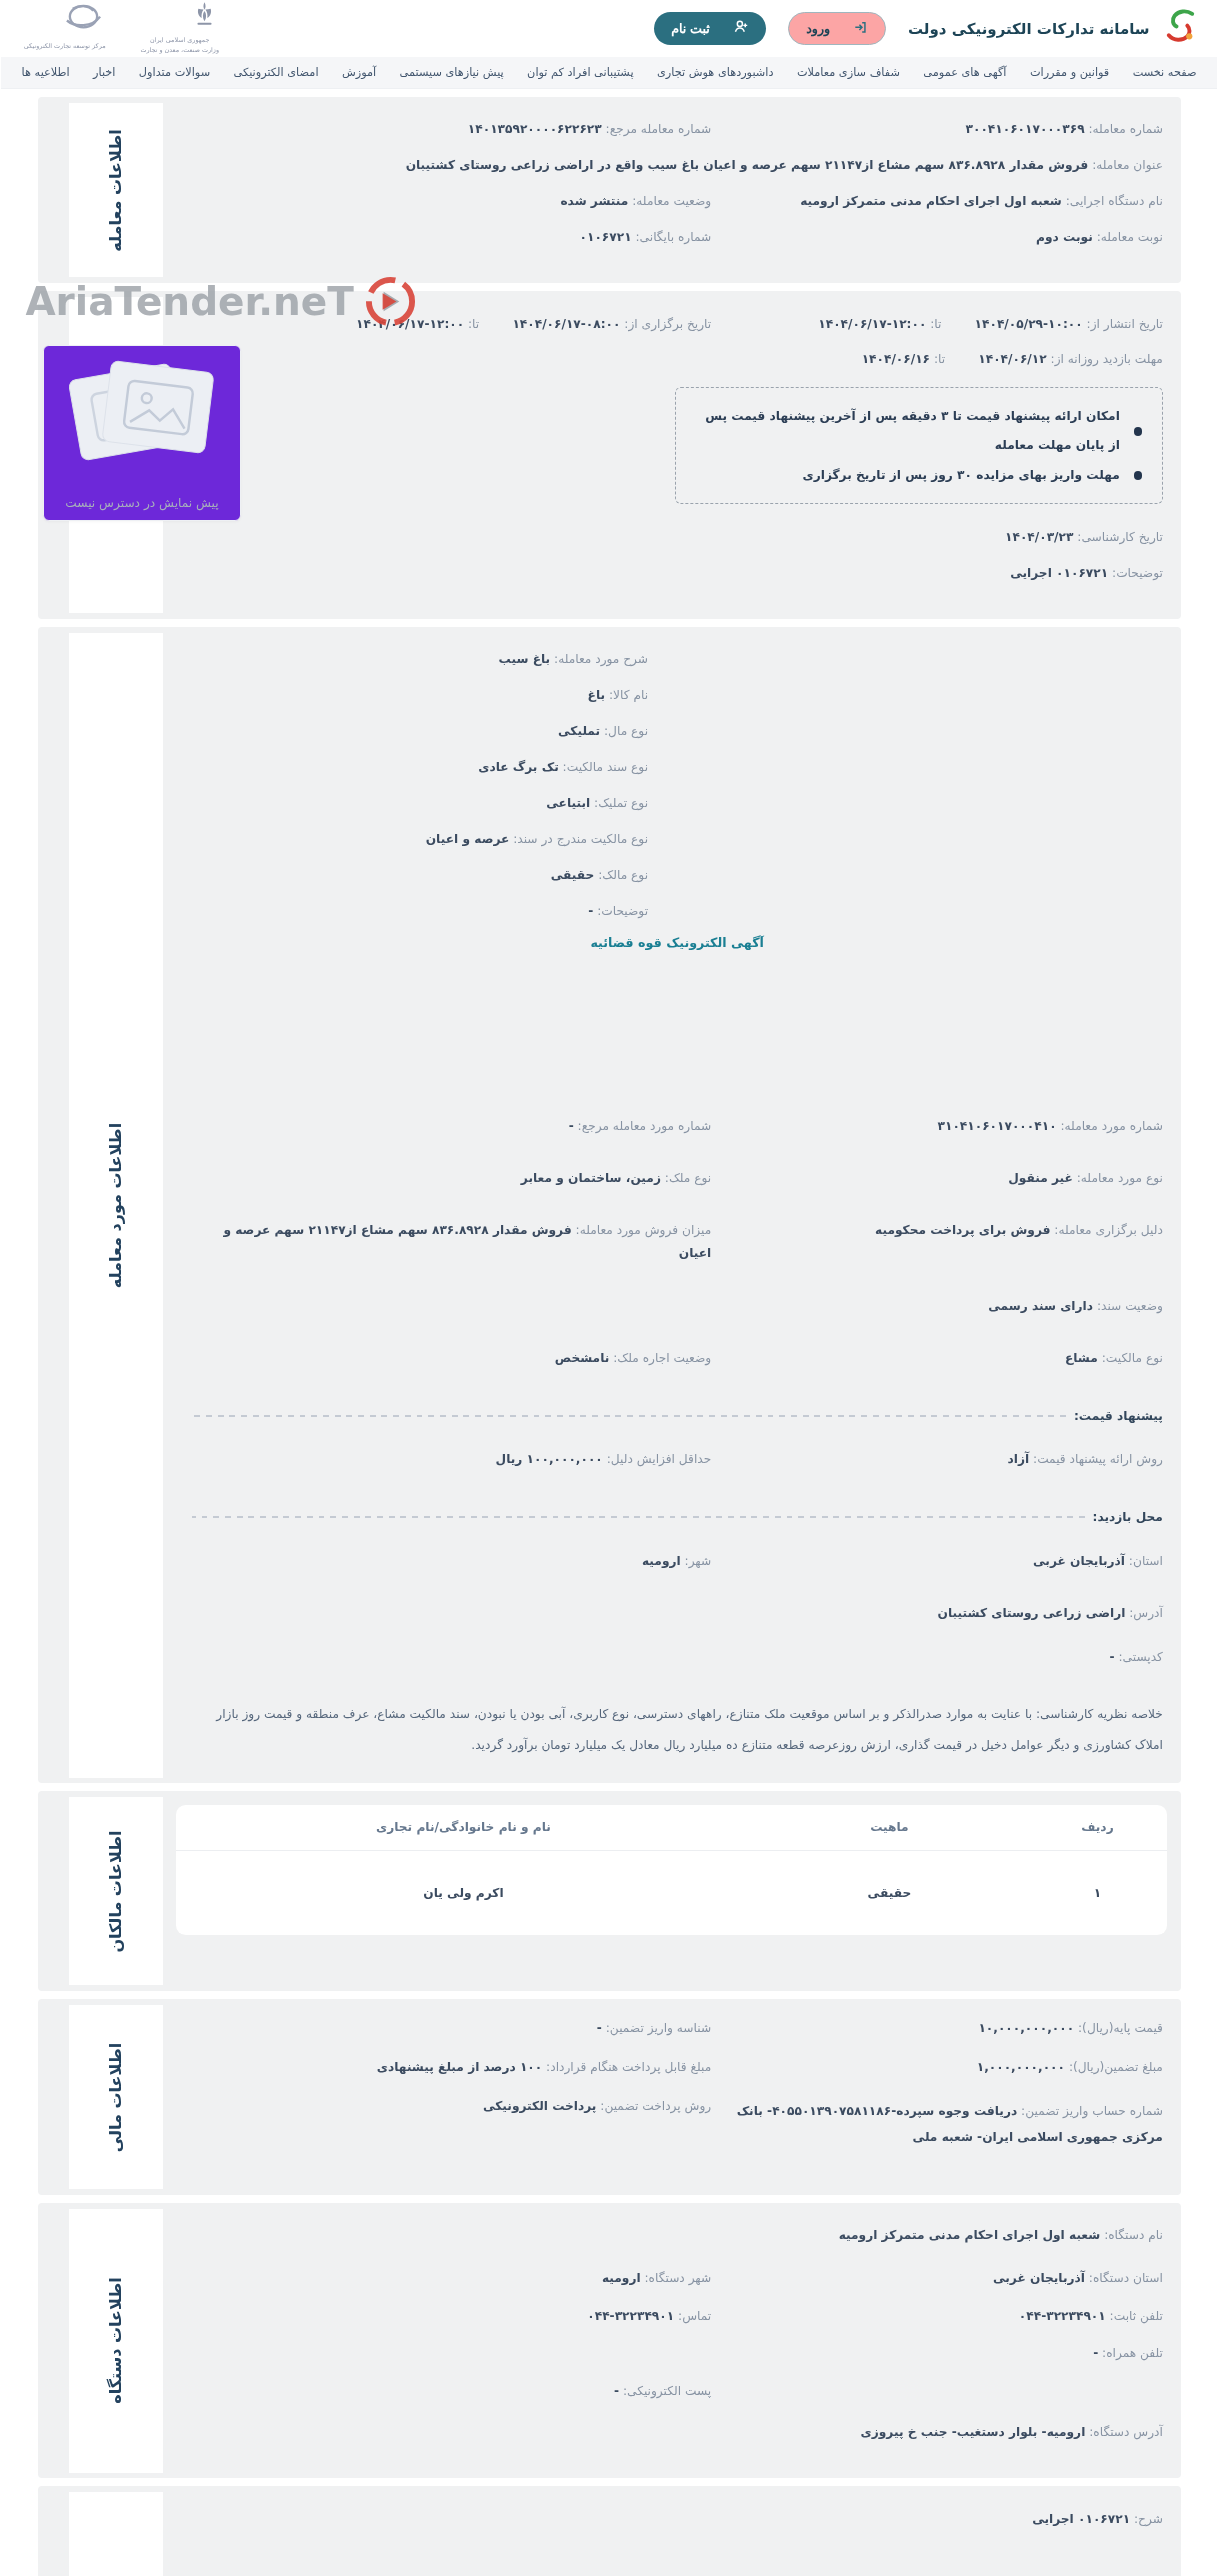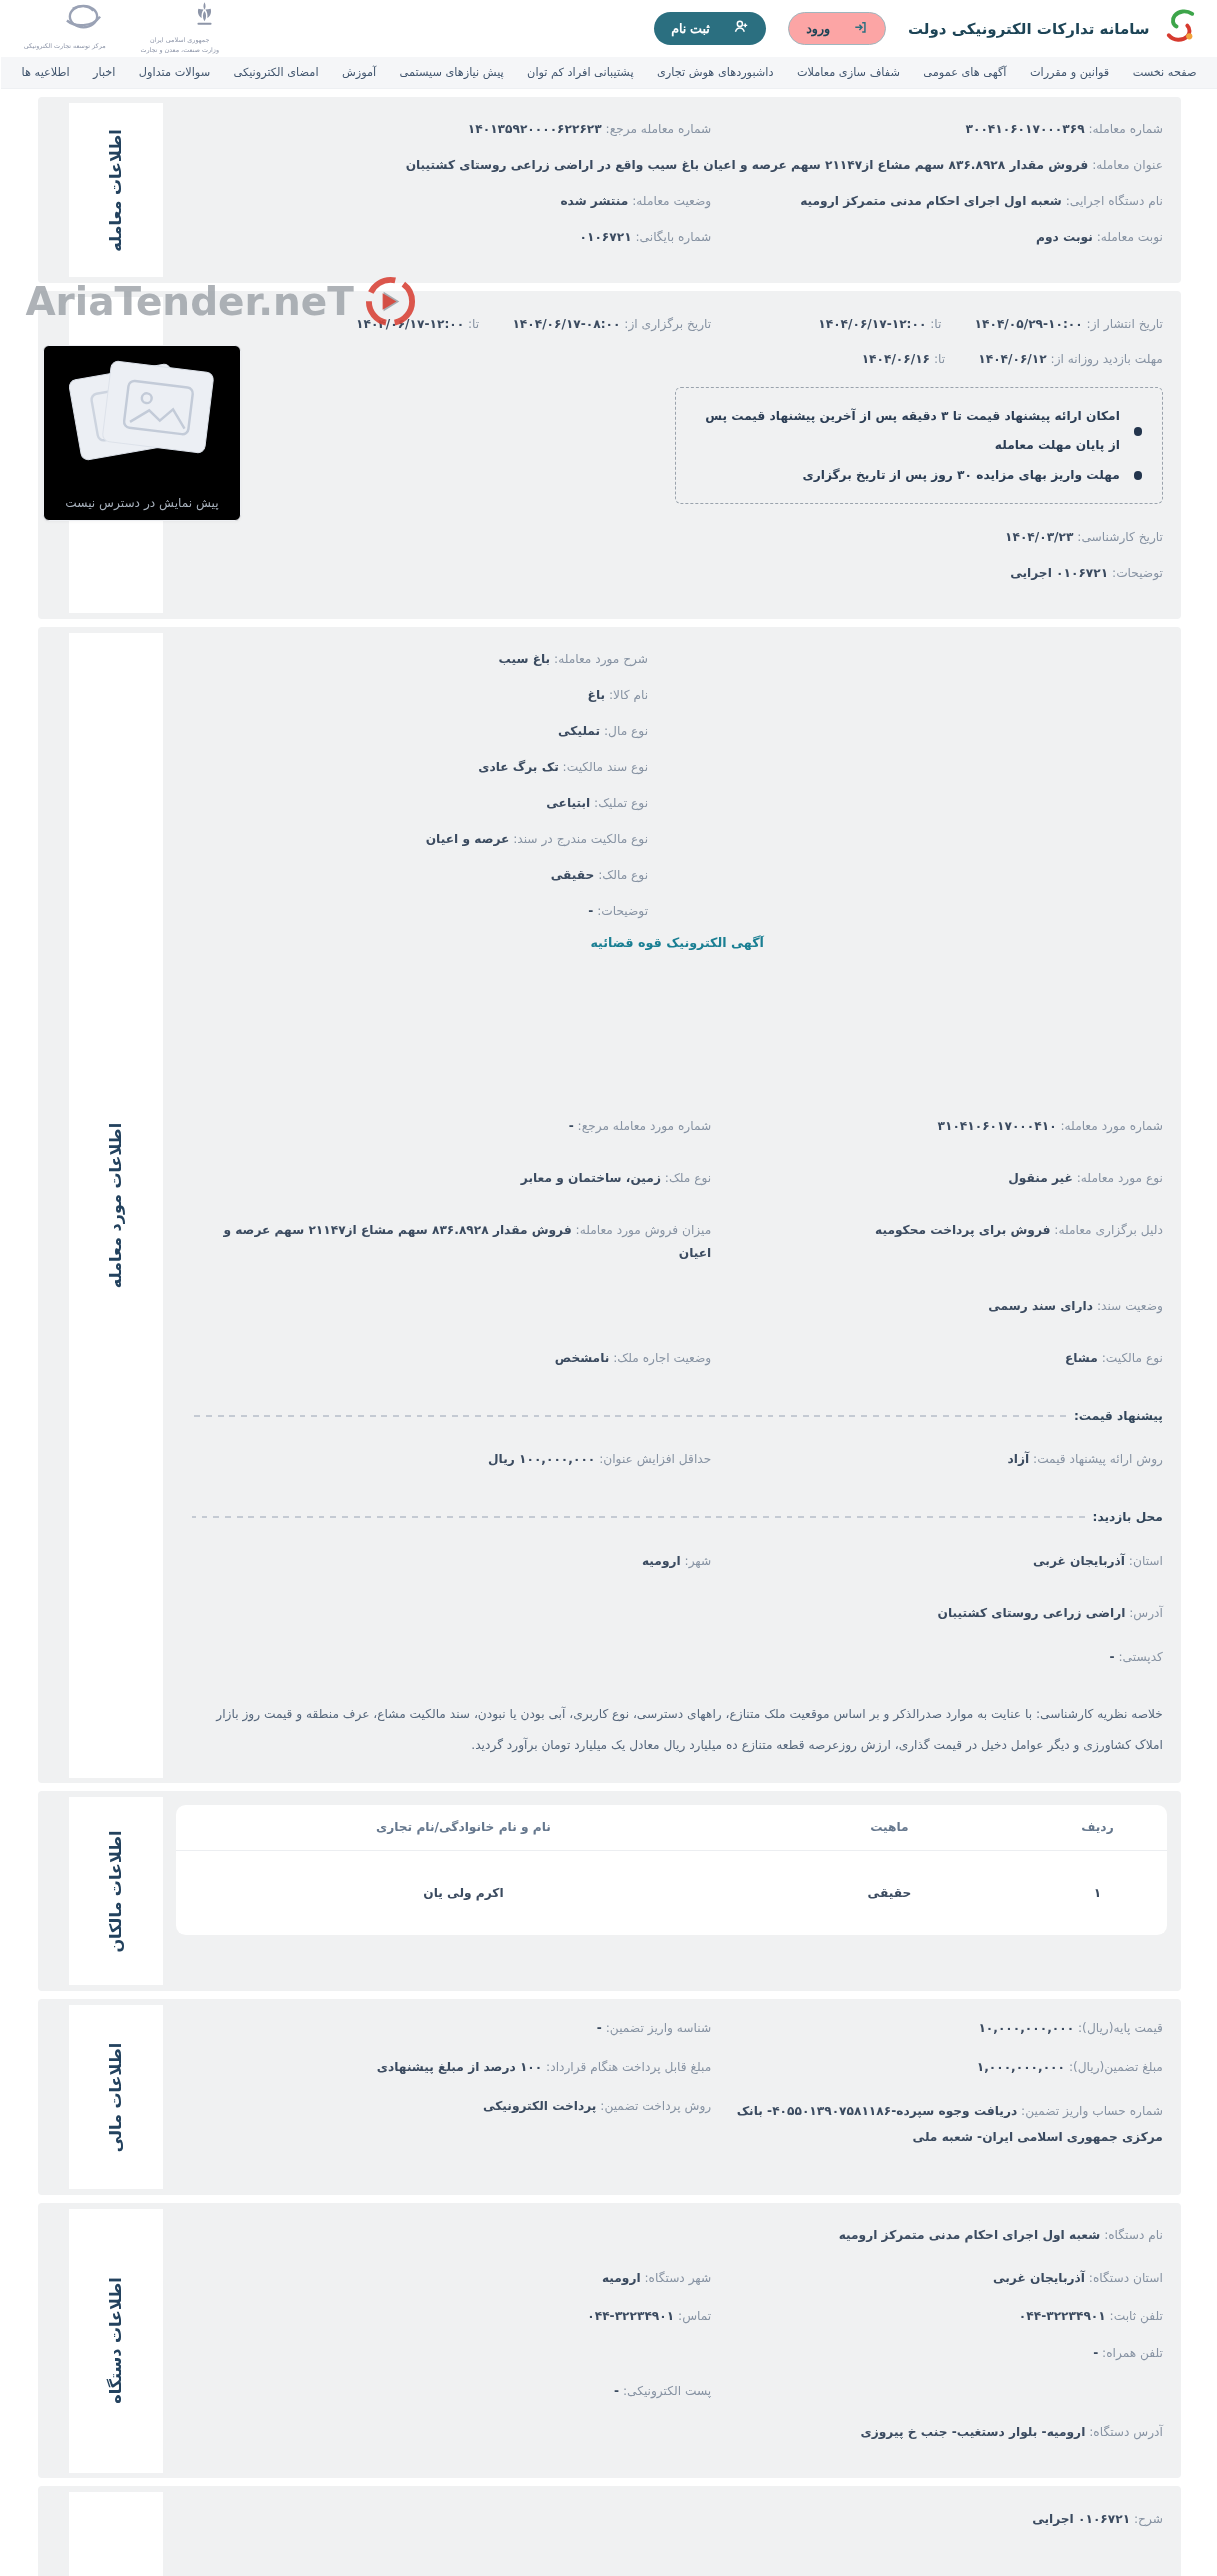--- a/index.html
+++ b/index.html
@@ -63,21 +63,21 @@
   
   .center-link{display:block;text-align:center;color:#1a7f93;font-weight:700;font-size:12.7px;
                margin:2px 0 17.6px;cursor:pointer;}
   .half-right{width:47%;}
   .spacer-tall{height:147px;}
 
   
   .wm{position:absolute;top:275px;left:25.4px;display:flex;align-items:center;gap:9.8px;z-index:5;
       pointer-events:none;}
   .wm-text{font-size:39px;font-weight:700;color:#9aa0a6;opacity:.8;direction:ltr;}
-  .preview{position:absolute;top:345px;left:43px;width:196px;height:174px;background:#000000;
+  .preview{position:absolute;top:345px;left:43px;width:196px;height:174px;background:#6d28d9;
            border:1px solid #eef0f4;border-radius:5.9px;z-index:4;box-shadow:0 1px 2.9px rgba(0,0,0,.04);}
   .ph-stack{position:relative;width:147px;height:108px;margin:15.7px auto 0;}
   .ph{position:absolute;width:102px;height:80px;background:#eceff4;border:1px solid #dde2ea;border-radius:7.8px;
       display:flex;align-items:center;justify-content:center;}
   .ph1{transform:rotate(-10deg);left:5.9px;top:9.8px;}
   .ph2{transform:rotate(7deg);left:37px;top:3.9px;}
   .preview-cap{position:absolute;bottom:9.8px;width:100%;text-align:center;color:#a7b0bb;font-size:12.2px;}
 </style>
 </head>
 <body>
@@ -336,21 +336,21 @@
 
         <div class="dash-head">
           <span class="h">پیشنهاد قیمت:</span>
             <span class="dash-line"></span>
         </div>
         <div class="grid2 loose">
           <div>
             <span class="lbl">روش ارائه پیشنهاد قیمت:</span> <span class="val">آزاد</span>
           </div>
           <div>
-            <span class="lbl">حداقل افزایش عنوان:</span> <span class="val">۱۰۰,۰۰۰,۰۰۰ ریال</span>
+            <span class="lbl">حداقل افزایش دلیل:</span> <span class="val">۱۰۰,۰۰۰,۰۰۰ ریال</span>
           </div>
         </div>
 
         <div class="dash-head">
           <span class="h">محل بازدید:</span>
             <span class="dash-line"></span>
         </div>
         <div class="grid2 loose">
           <div>
             <span class="lbl">استان:</span> <span class="val">آذربایجان غربی</span>

